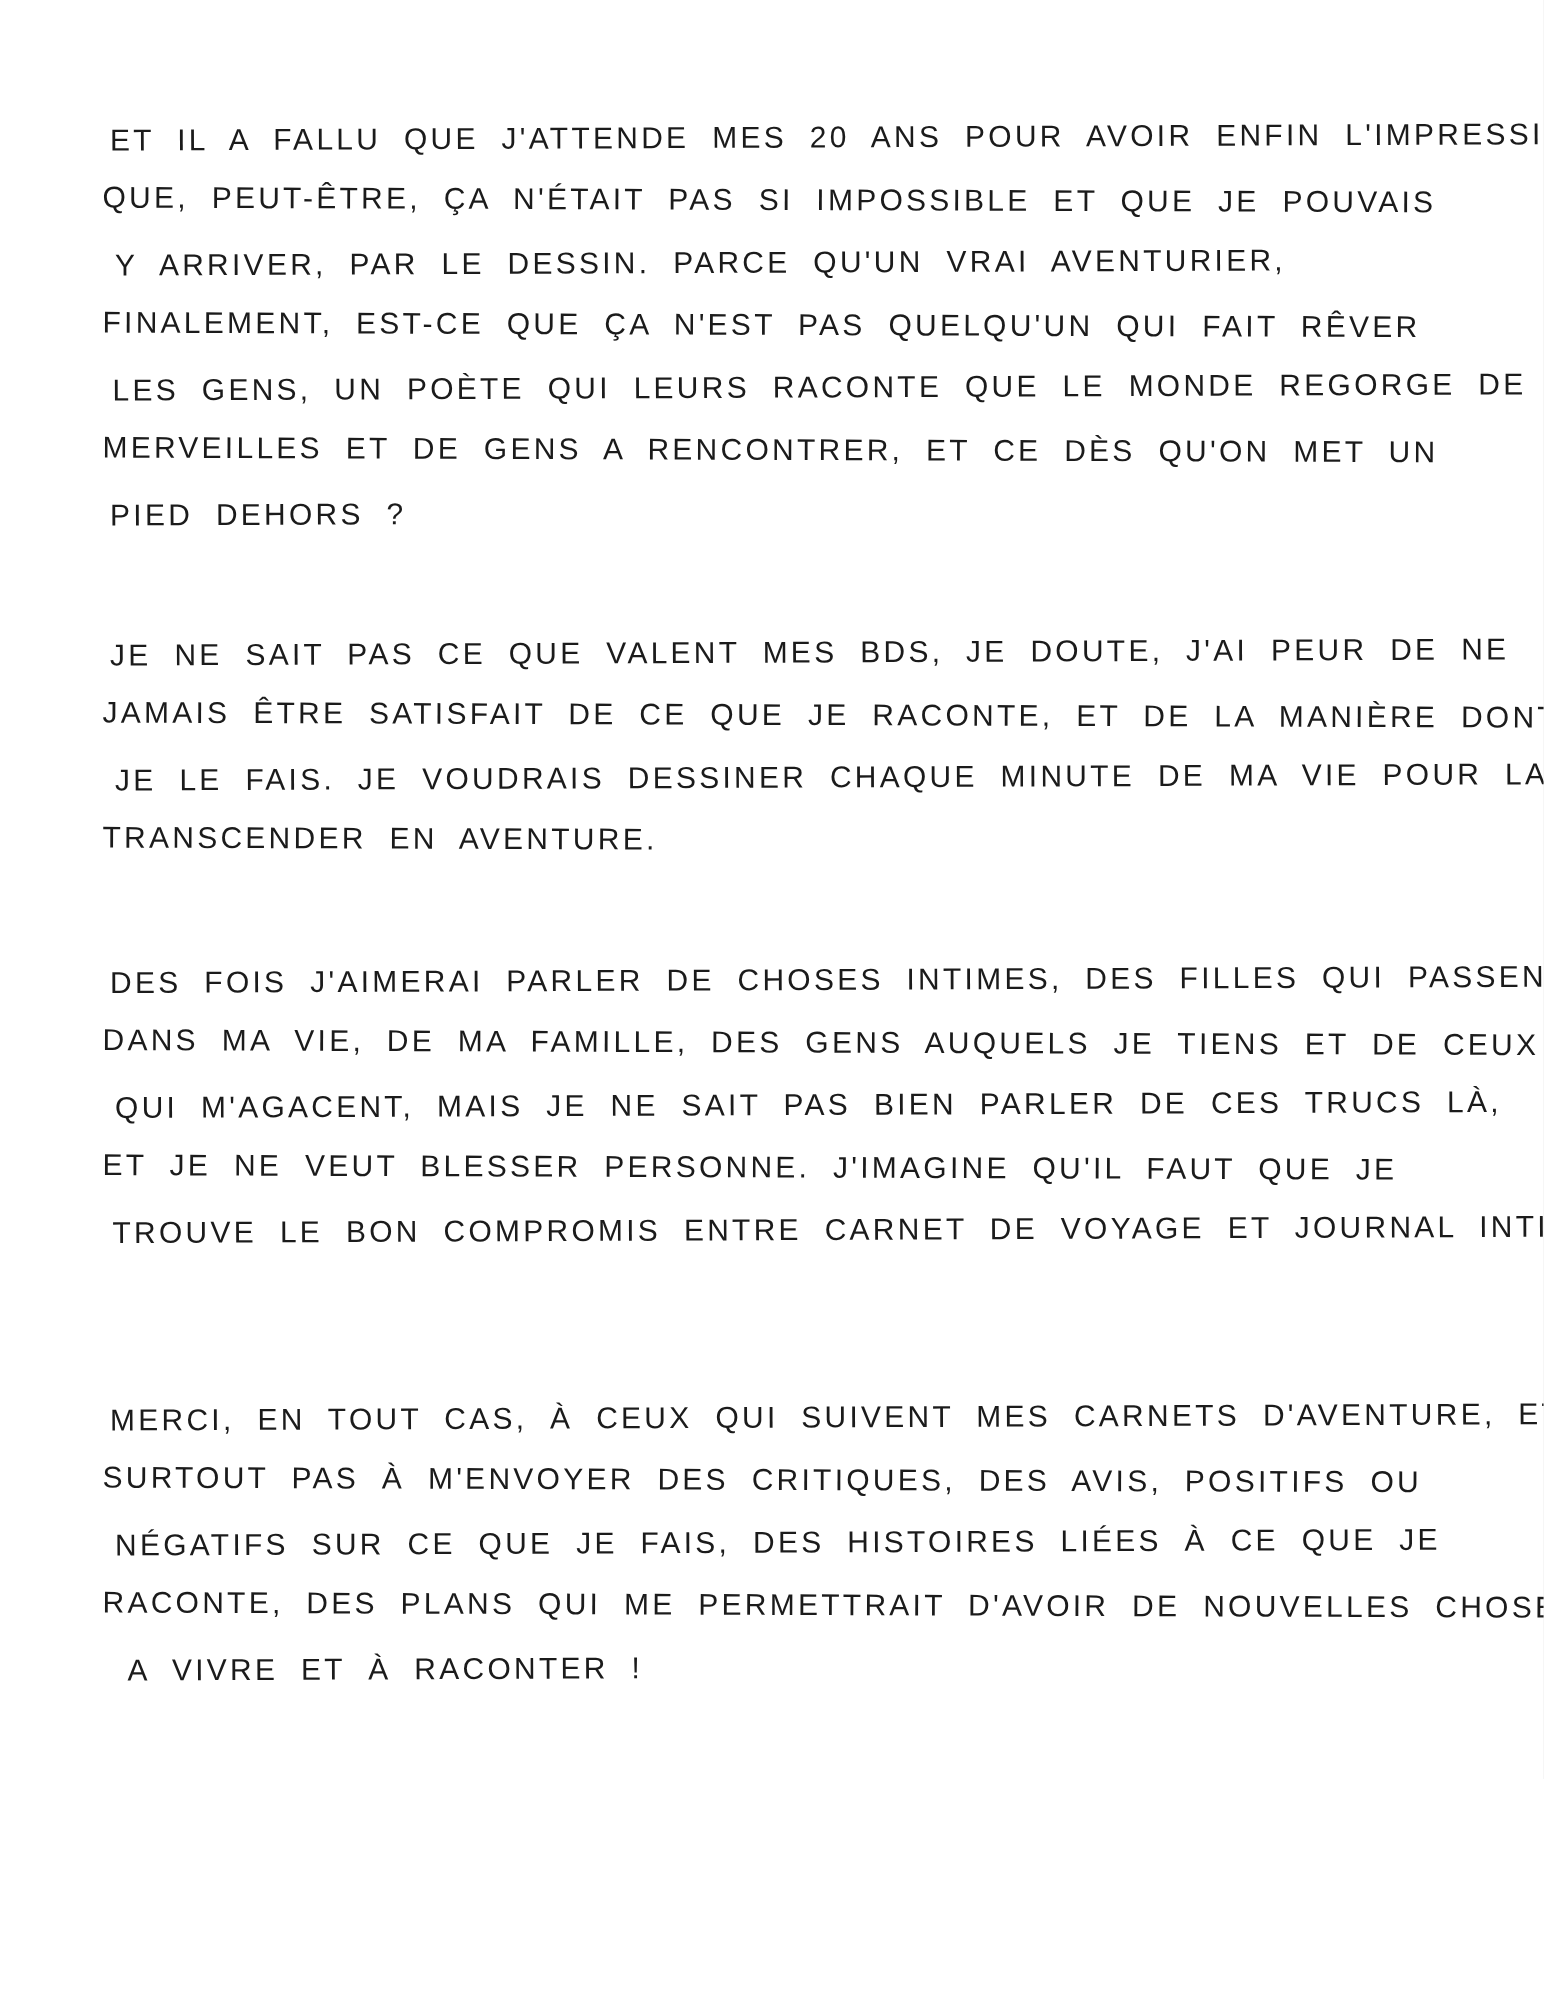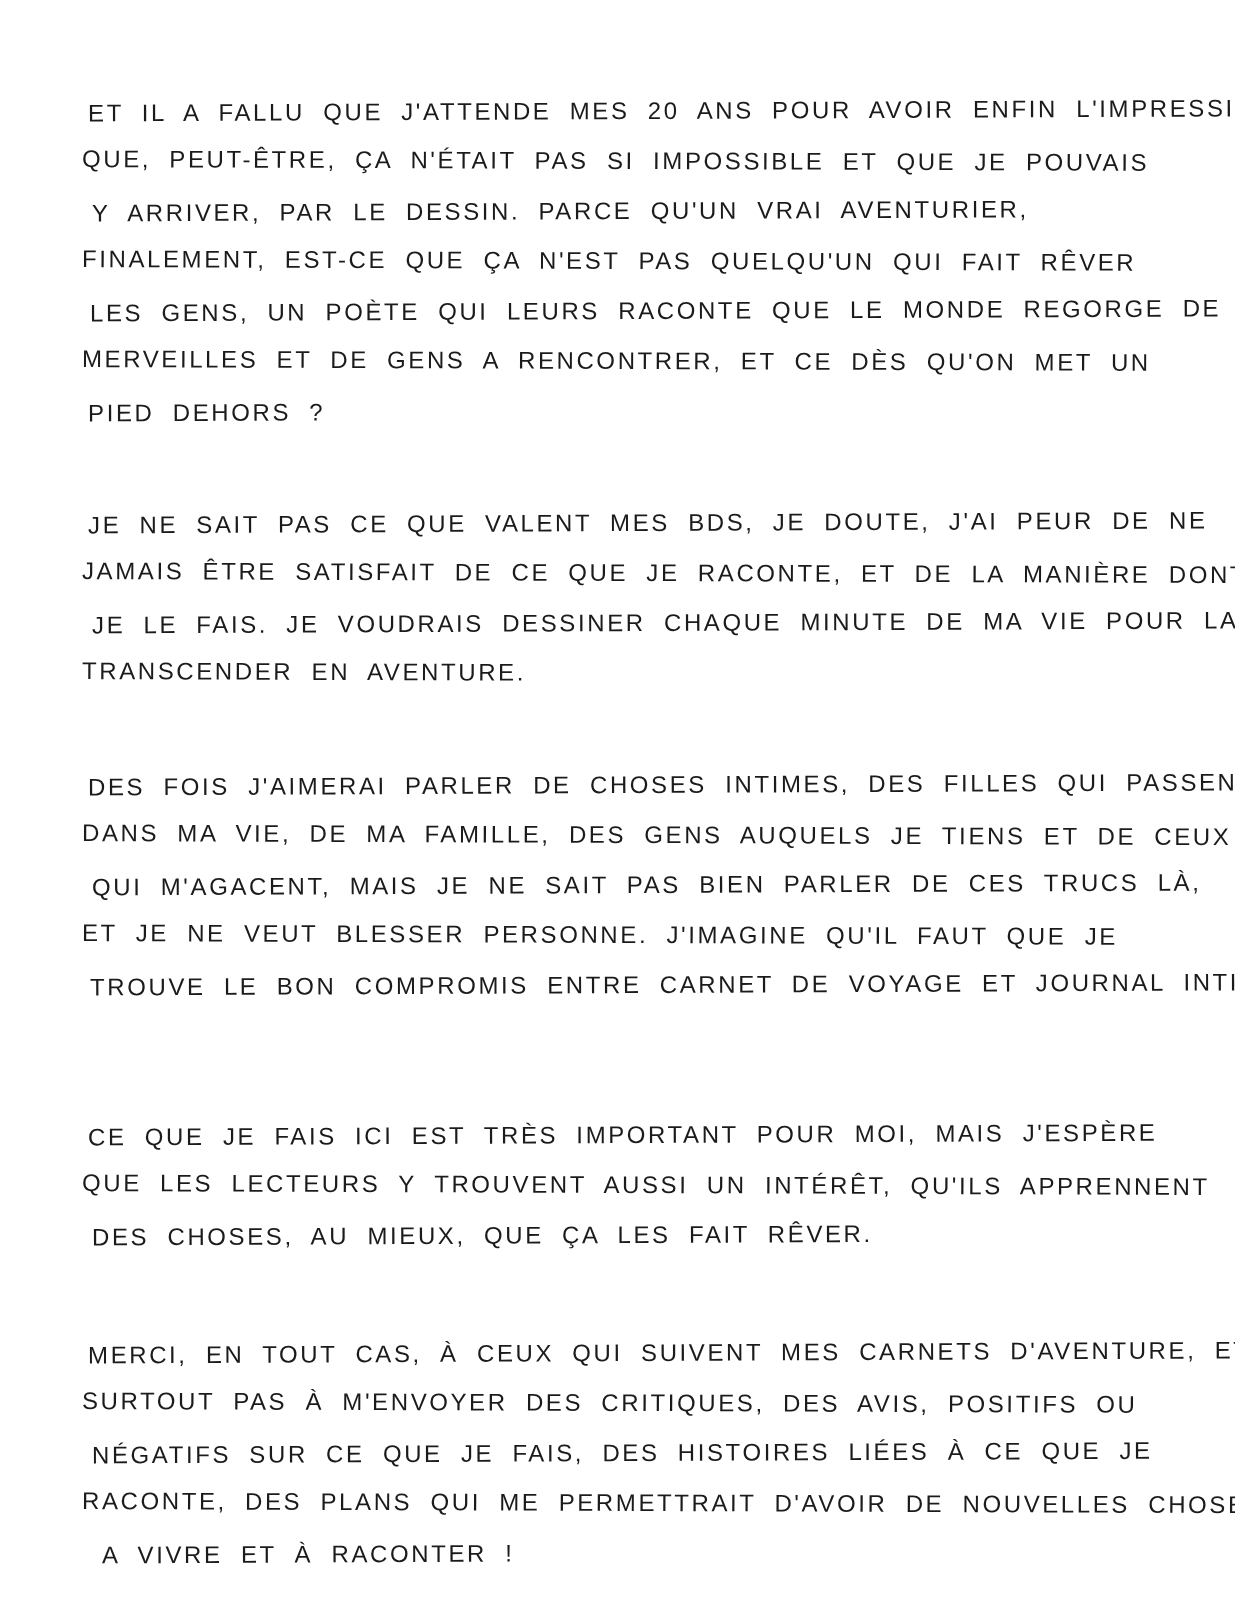--- a/index.html
+++ b/index.html
@@ -65,25 +65,20 @@
     </div>
 
     <div class="paragraph gap-large">
       <div class="hw-line">DES FOIS J'AIMERAI PARLER DE CHOSES INTIMES, DES FILLES QUI PASSENT</div>
       <div class="hw-line">DANS MA VIE, DE MA FAMILLE, DES GENS AUQUELS JE TIENS ET DE CEUX</div>
       <div class="hw-line">QUI M'AGACENT, MAIS JE NE SAIT PAS BIEN PARLER DE CES TRUCS LÀ,</div>
       <div class="hw-line">ET JE NE VEUT BLESSER PERSONNE. J'IMAGINE QU'IL FAUT QUE JE</div>
       <div class="hw-line">TROUVE LE BON COMPROMIS ENTRE CARNET DE VOYAGE ET JOURNAL INTIME.</div>
     </div>
 
-    <div class="paragraph gap-medium">
-      <div class="hw-line">CE QUE JE FAIS ICI EST TRÈS IMPORTANT POUR MOI, MAIS J'ESPÈRE</div>
-      <div class="hw-line">QUE LES LECTEURS Y TROUVENT AUSSI UN INTÉRÊT, QU'ILS APPRENNENT</div>
-      <div class="hw-line">DES CHOSES, AU MIEUX, QUE ÇA LES FAIT RÊVER.</div>
-    </div>
 
     <div class="paragraph">
       <div class="hw-line">MERCI, EN TOUT CAS, À CEUX QUI SUIVENT MES CARNETS D'AVENTURE, ET N'HÉSITEZ</div>
       <div class="hw-line">SURTOUT PAS À M'ENVOYER DES CRITIQUES, DES AVIS, POSITIFS OU</div>
       <div class="hw-line">NÉGATIFS SUR CE QUE JE FAIS, DES HISTOIRES LIÉES À CE QUE JE</div>
       <div class="hw-line">RACONTE, DES PLANS QUI ME PERMETTRAIT D'AVOIR DE NOUVELLES CHOSES</div>
       <div class="hw-line">A VIVRE ET À RACONTER !</div>
     </div>
 
   </div>

